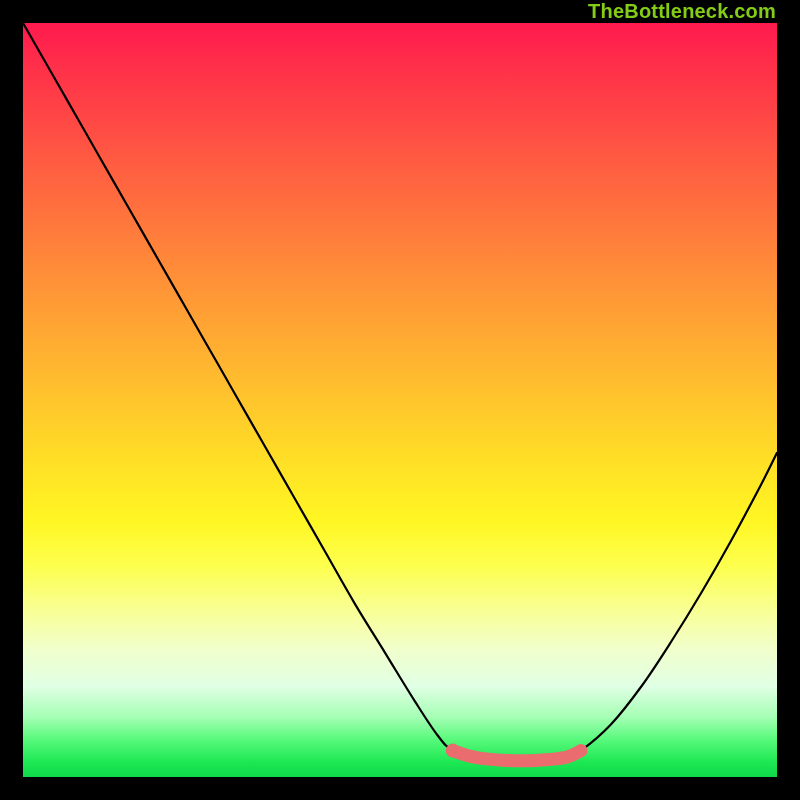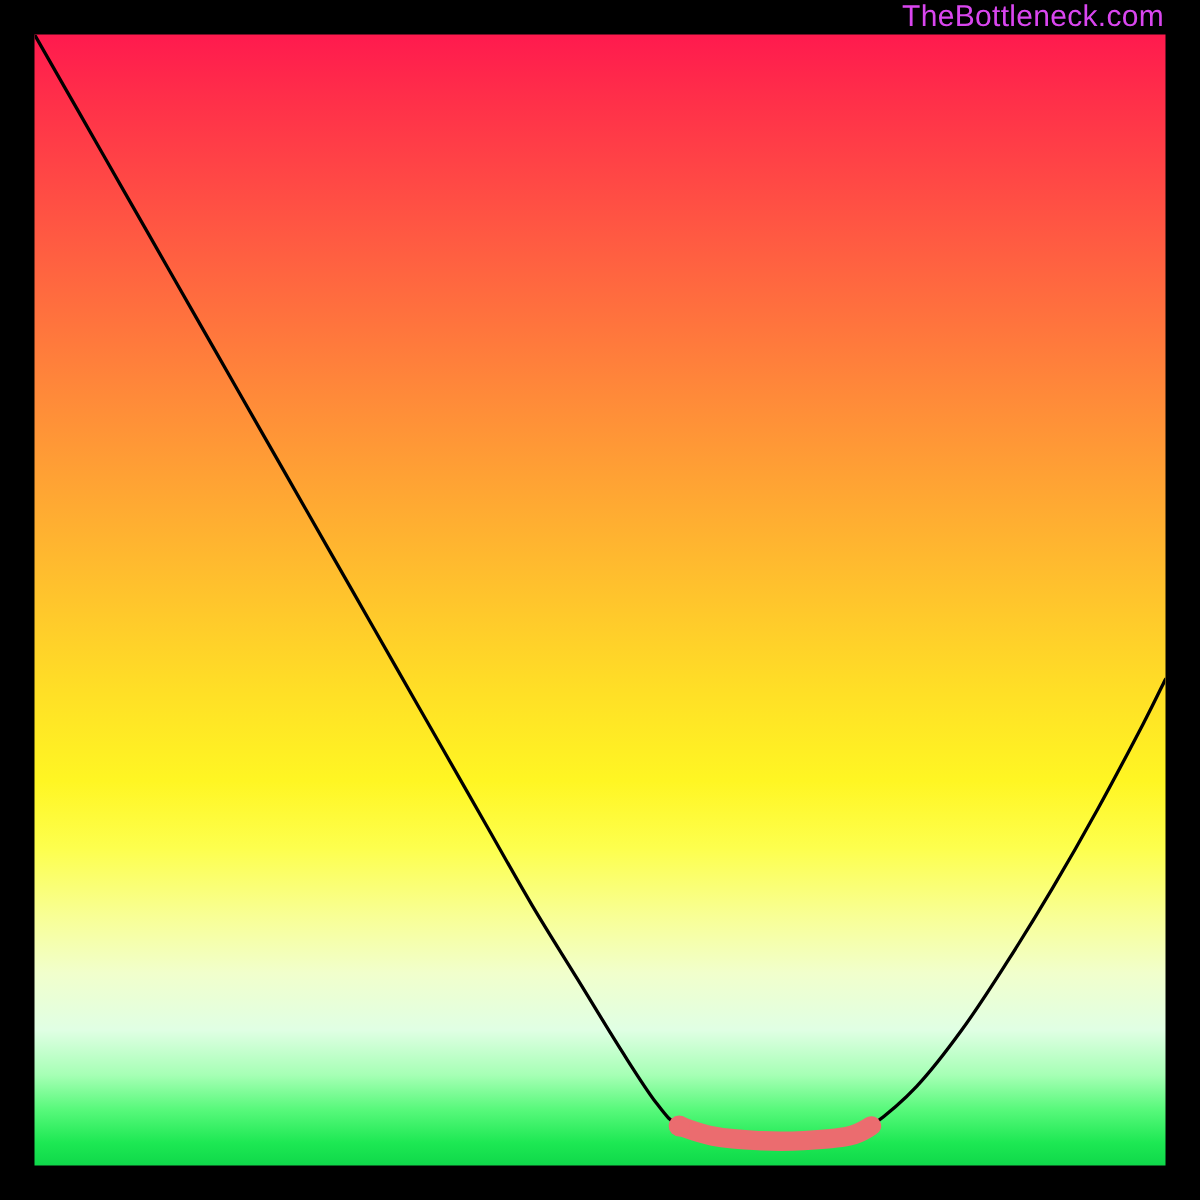--- a/index.html
+++ b/index.html
@@ -33,23 +33,23 @@
       #a6ffb5 92%,
       #59f97c 95%,
       #1de853 98%,
       #0fd84a 100%
     );
   }
   .attribution {
     position: absolute;
     top: 0;
     right: 24px;
-    color: #d946ef;
+    color: #84cc16;
     font-size: 20px;
-    font-weight: 400;
+    font-weight: 700;
     letter-spacing: 0.2px;
   }
   svg.curves {
     position: absolute;
     left: 0;
     top: 0;
     width: 754px;
     height: 754px;
   }
 </style>

